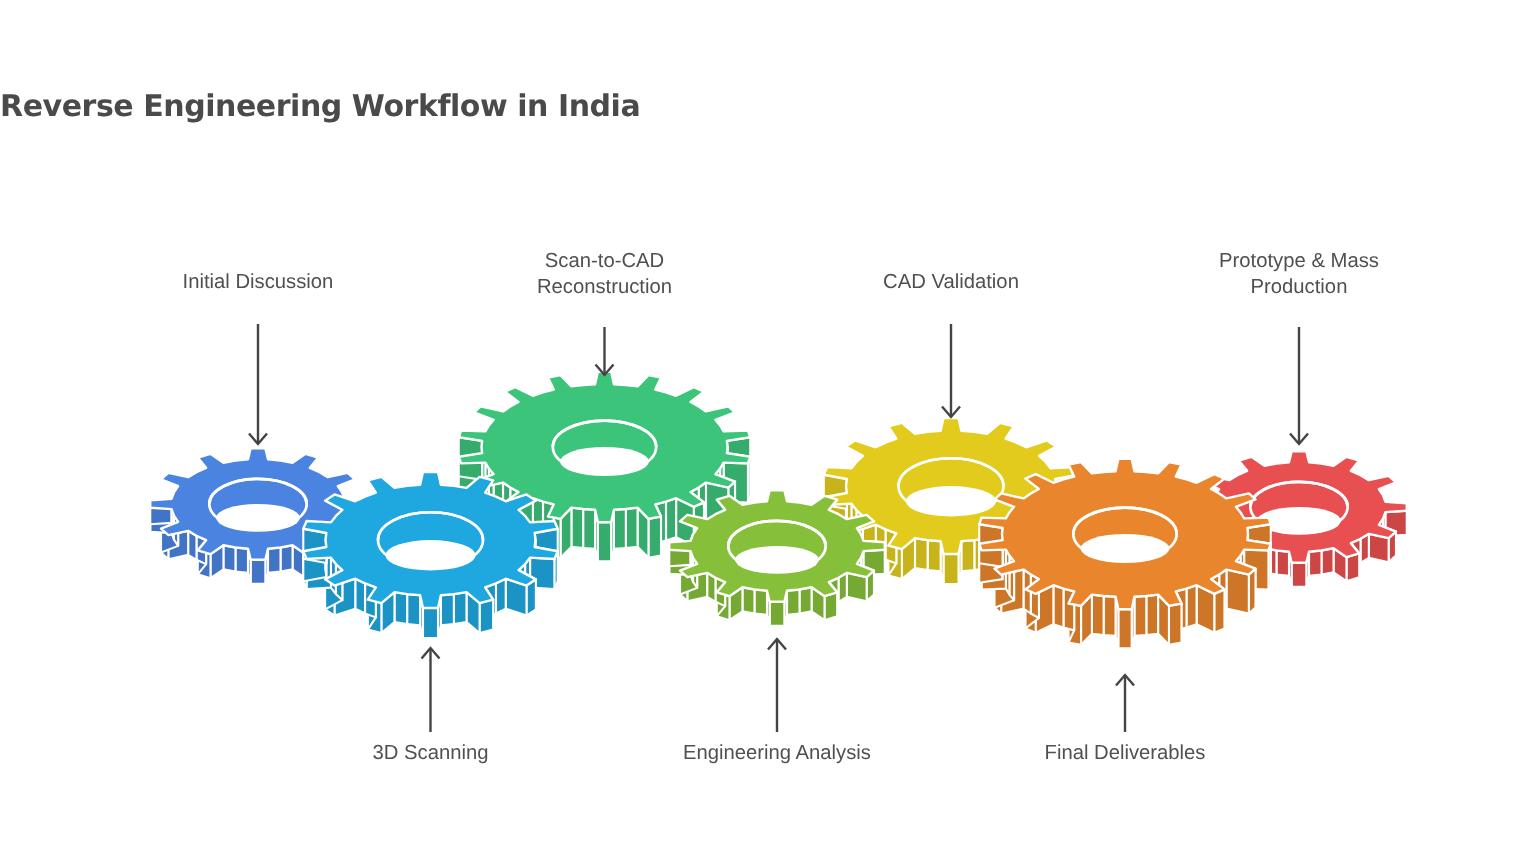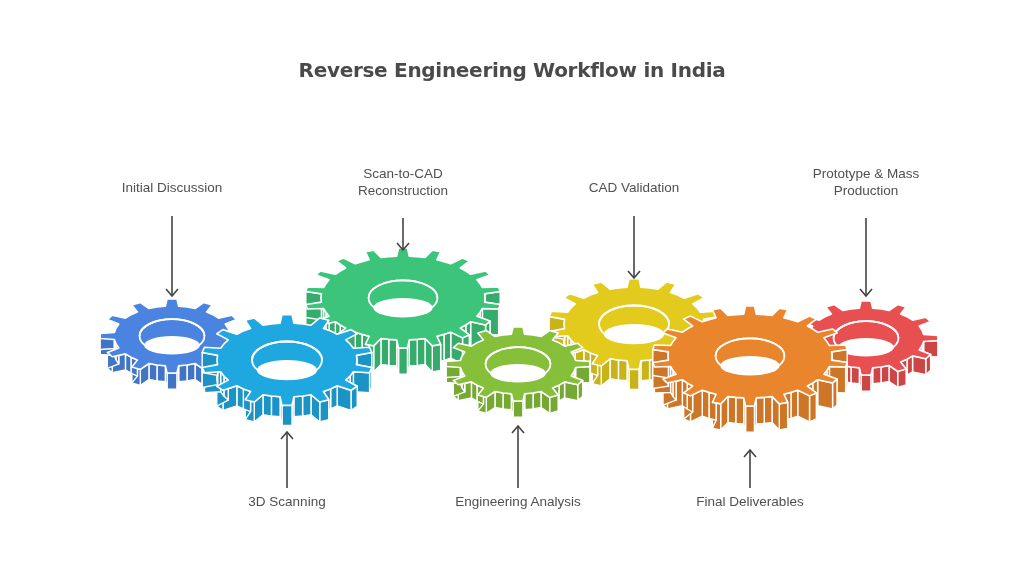--- a/index.html
+++ b/index.html
@@ -1,18 +1,18 @@
 <!DOCTYPE html>
 <html><head>
 <meta charset="utf-8">
 <style>
   html, body { margin:0; padding:0; background:#ffffff; }
   body { width:1024px; height:576px; position:relative; overflow:hidden;
          font-family:"Liberation Sans", sans-serif; }
-  .title { position:absolute; left:0; width:1024px; top:58px; text-align:center;
+  .title { position:absolute; left:0; width:1024px; top:58px; text-align:left;
            font-family:"DejaVu Sans", sans-serif; font-weight:bold; font-size:20px;
            color:#4a4a4a; letter-spacing:-0.3px; }
   svg#stage { position:absolute; left:0; top:0; }
   .lbl { font-family:"Liberation Sans", sans-serif; font-size:13.5px; fill:#505050; }
 </style>
 </head>
 <body>
 
 <div class="title">Reverse Engineering Workflow in India</div>
 

